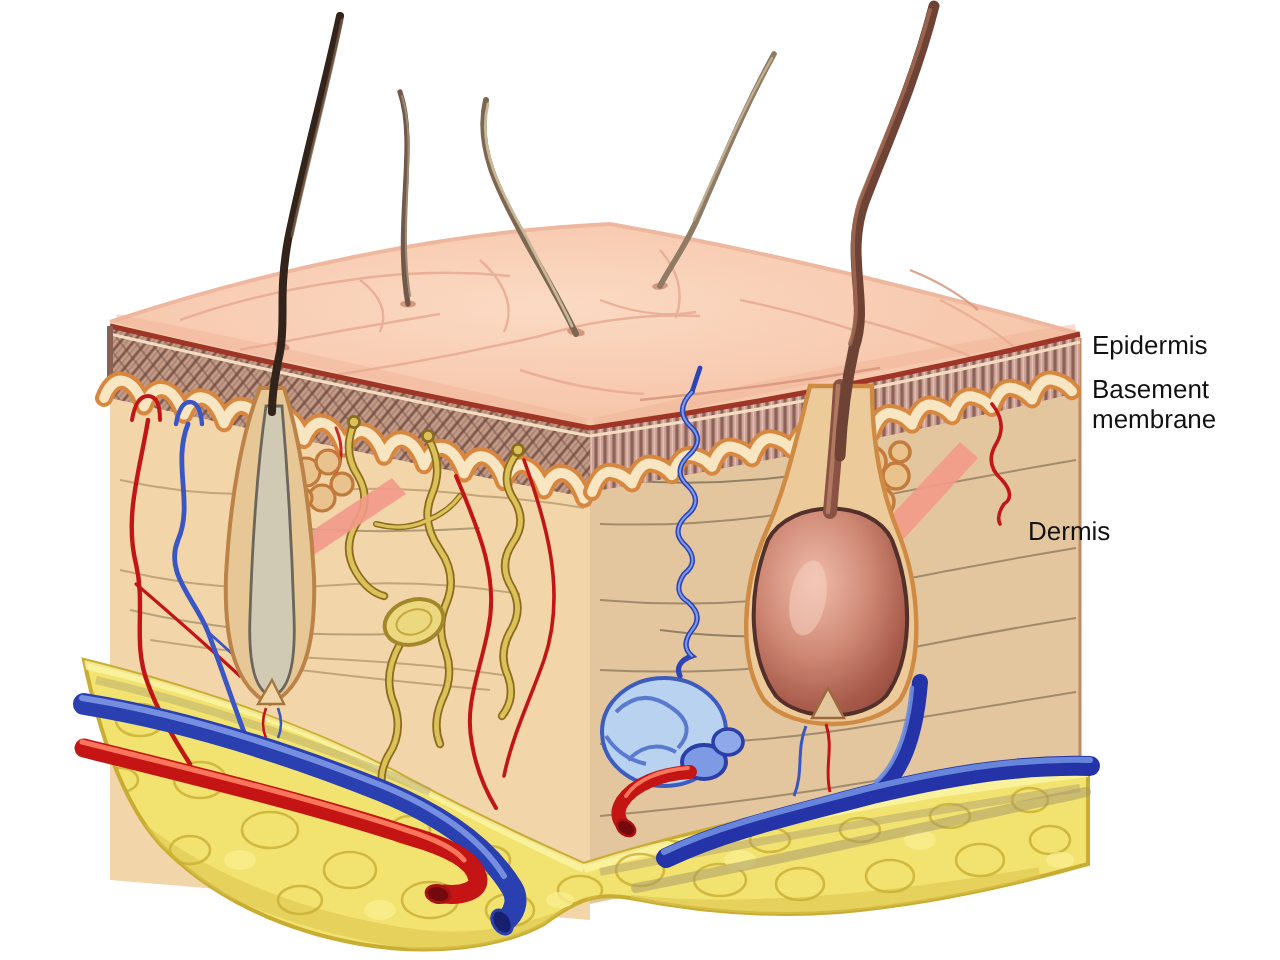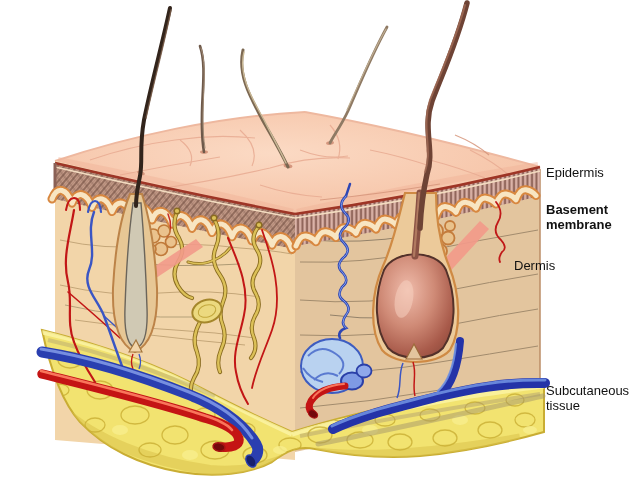--- a/index.html
+++ b/index.html
@@ -2,21 +2,21 @@
 <html><head>
 <meta charset="utf-8">
 <style>
   html,body{margin:0;padding:0;background:#fff;}
   #stage{position:relative;width:640px;height:480px;background:#ffffff;overflow:hidden;
          font-family:"Liberation Sans",sans-serif;}
   #stage svg{position:absolute;left:0;top:0;}
   .label{position:absolute;font-size:13px;line-height:15px;color:#111;
          white-space:pre-line;letter-spacing:0;}
   #lbl-epidermis{left:546px;top:165px;}
-  #lbl-basement{left:546px;top:202px;font-weight:bold;}
+  #lbl-basement{left:546px;top:187px;}
   #lbl-dermis{left:514px;top:258px;}
   #lbl-subcut{left:546px;top:383px;}
 </style>
 </head>
 <body>
 
 <div id="stage">
 <svg width="640" height="480" viewBox="0 0 640 480">
   <defs>
     <radialGradient id="topGrad" cx="45%" cy="40%" r="75%">
@@ -306,15 +306,13 @@
       <path d="M467,3 C457,42 443,72 432,101 C422,129 435,151 427,174 C423,192 421,207 420,228" stroke="#6e4335" stroke-width="5.5"></path>
       <path d="M465,5 C455,42 441,72 430,100 C421,127 433,150 425,172" stroke="#a06a55" stroke-width="2" opacity="0.85"></path>
     </g>
   </g>
 </svg>
 
   <div class="label" id="lbl-epidermis">Epidermis</div>
   <div class="label" id="lbl-basement">Basement
 membrane</div>
   <div class="label" id="lbl-dermis">Dermis</div>
-  <div class="label" id="lbl-subcut">Subcutaneous
-tissue</div>
 </div>
 
 </body></html>

